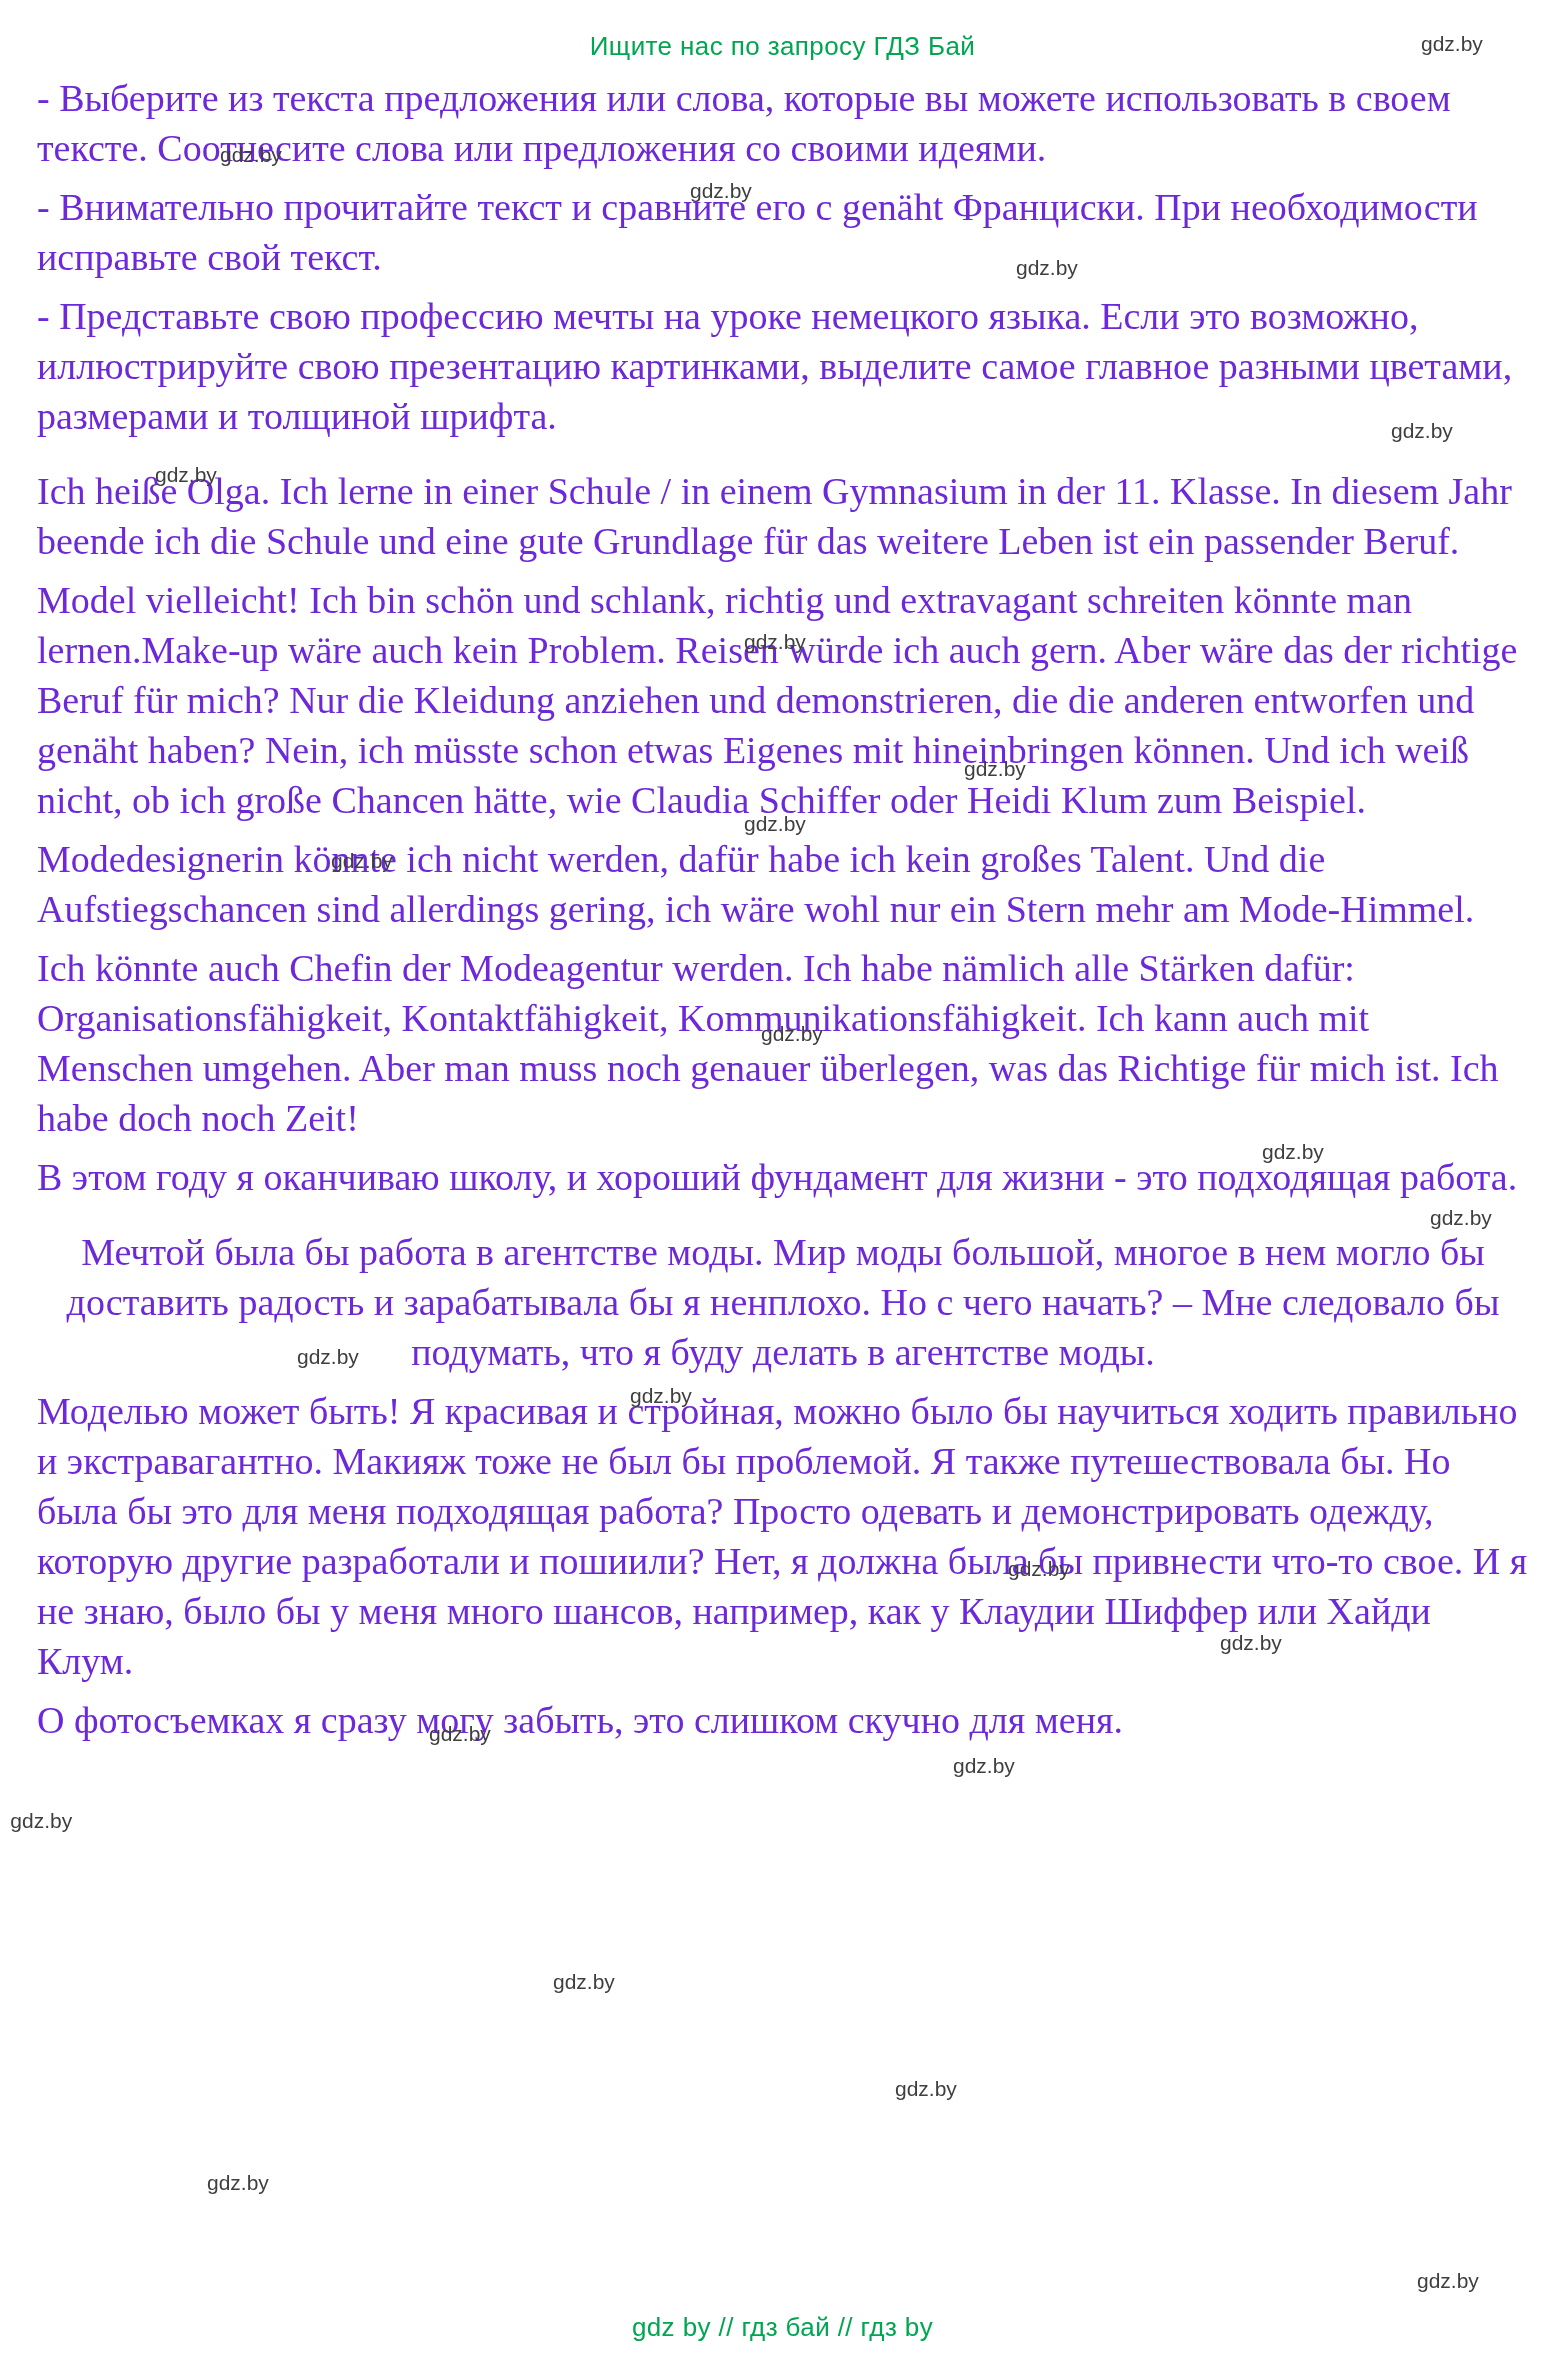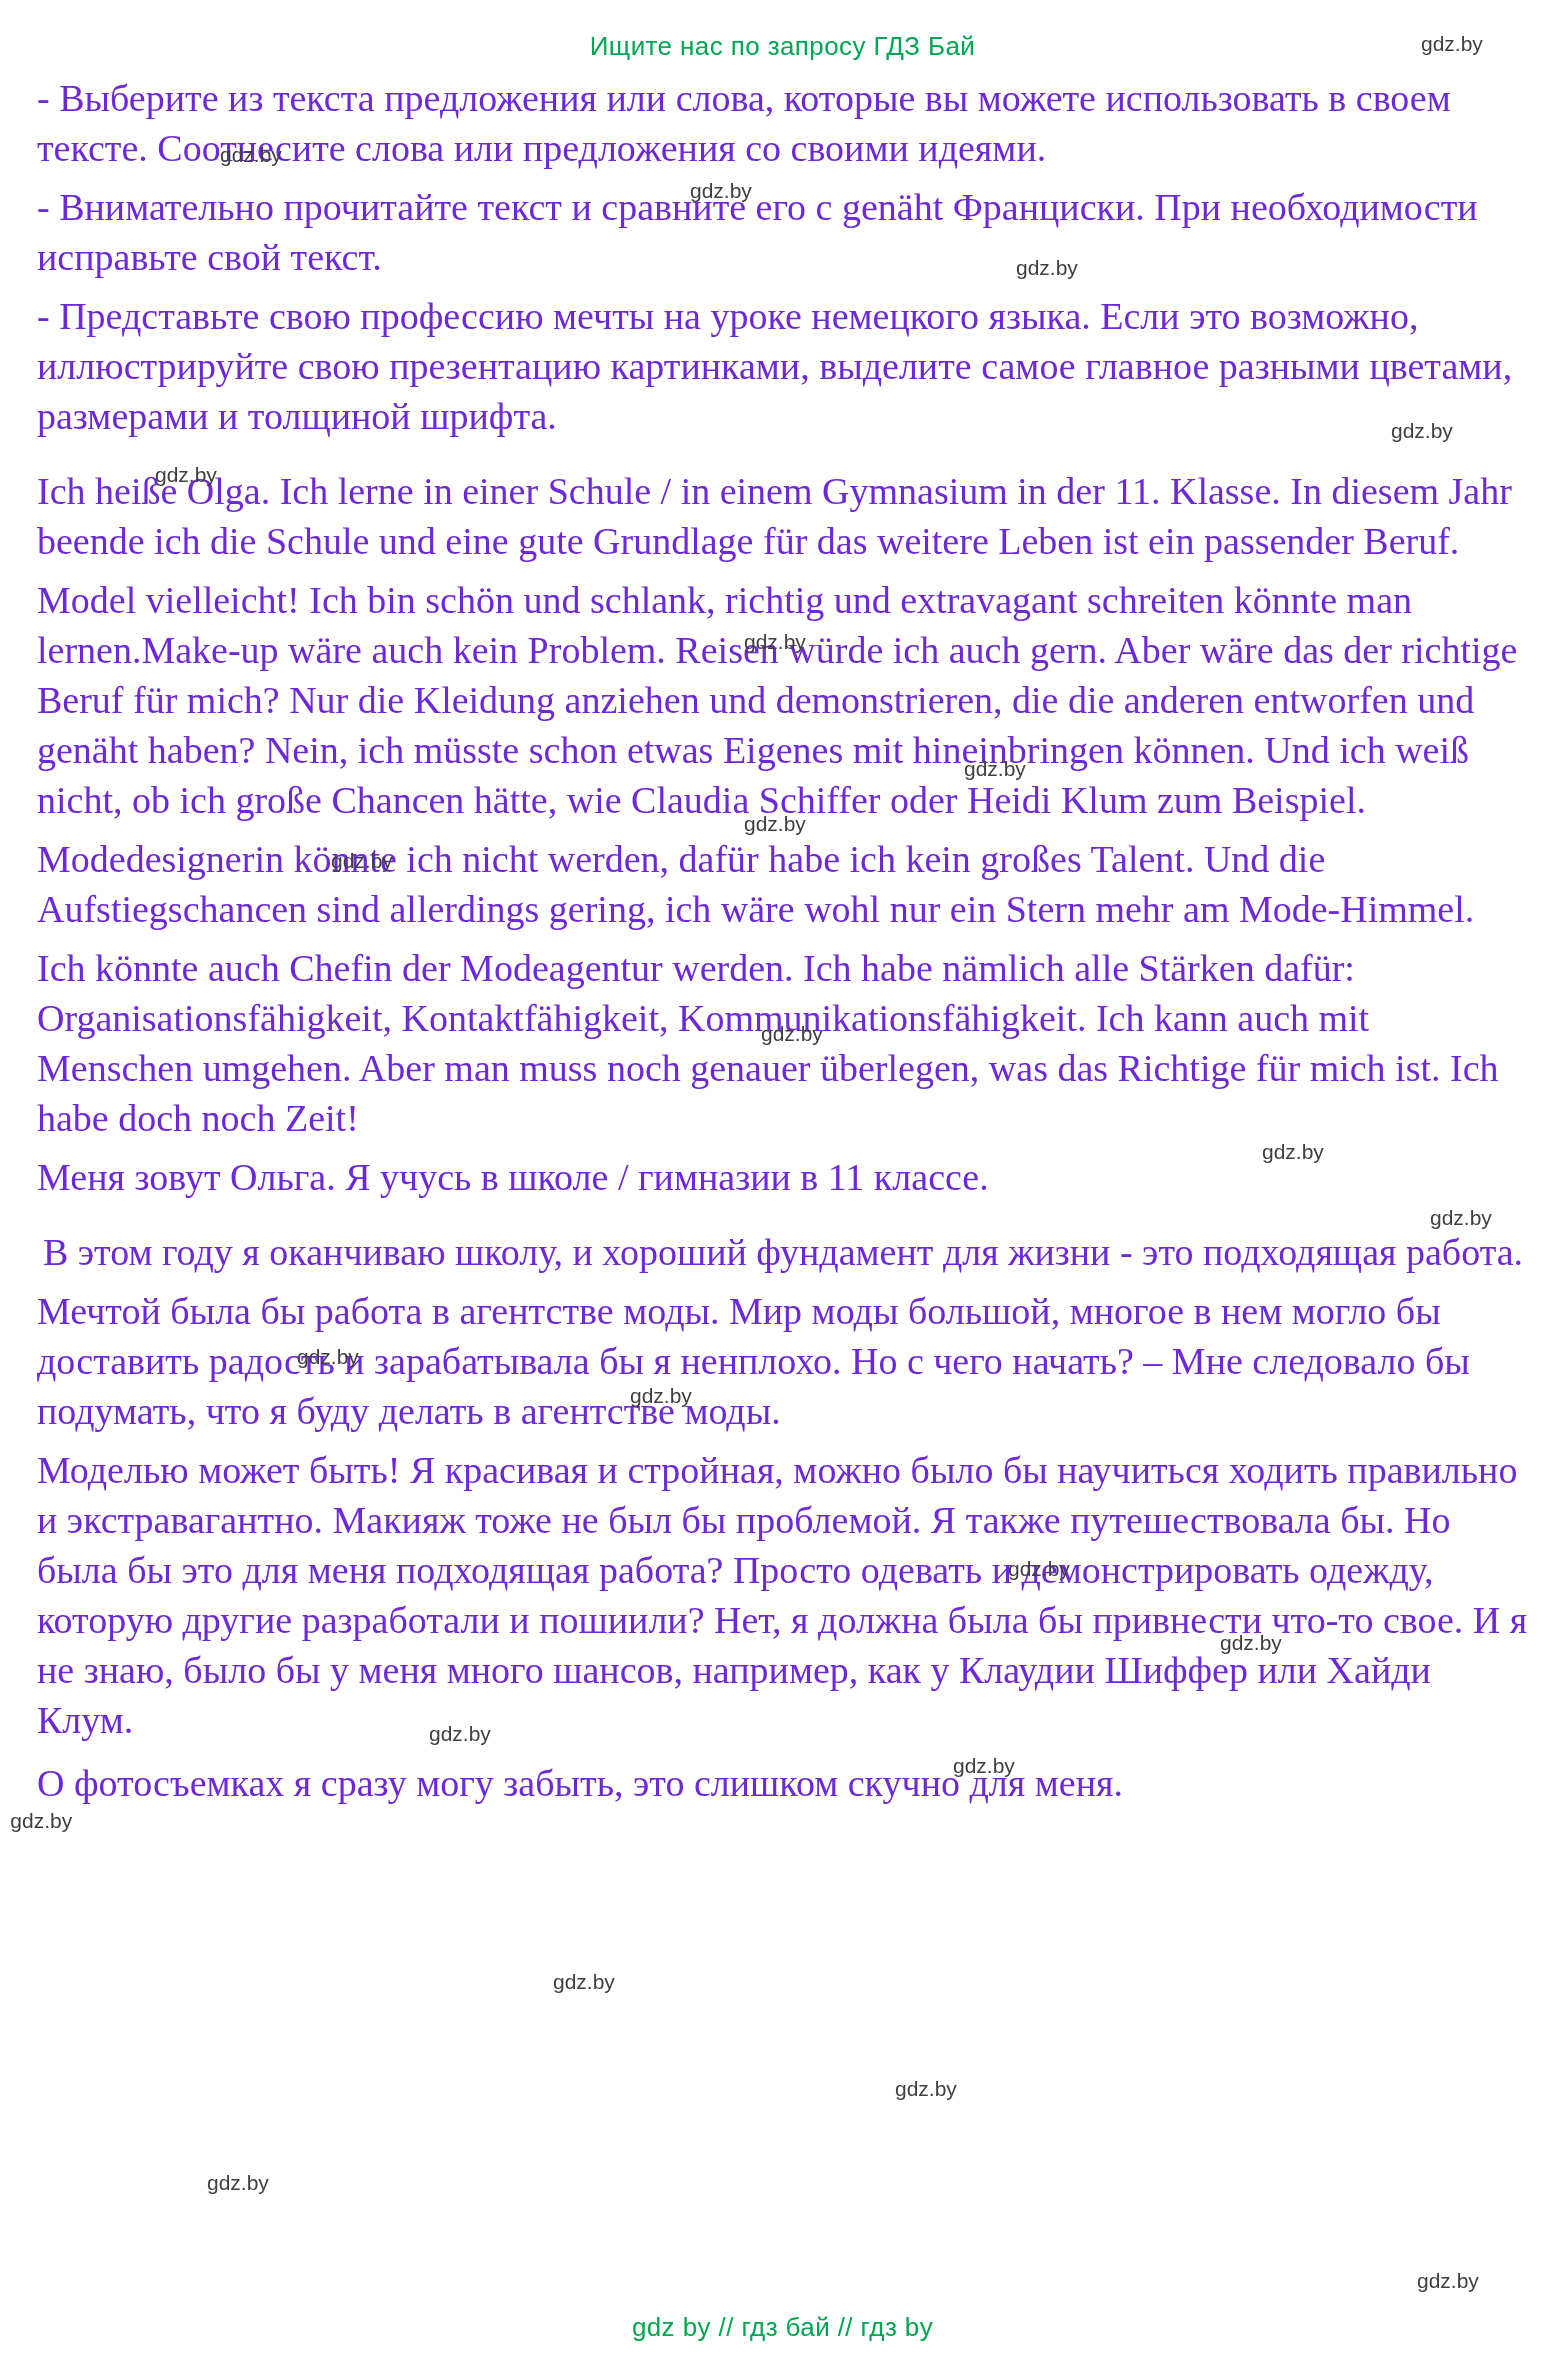--- a/index.html
+++ b/index.html
@@ -73,21 +73,20 @@
   <div class="banner header" style="color: rgb(0, 166, 81);">Ищите нас по запросу ГДЗ Бай</div>
 
   <div class="content">
       <p>- Выберите из текста предложения или слова, которые вы можете использовать в своем тексте. Соотнесите слова или предложения со своими идеями.</p>
       <p>- Внимательно прочитайте текст и сравните его с genäht Франциски. При необходимости исправьте свой текст.</p>
       <p>- Представьте свою профессию мечты на уроке немецкого языка. Если это возможно, иллюстрируйте свою презентацию картинками, выделите самое главное разными цветами, размерами и толщиной шрифта.</p>
       <p>Ich heiße Olga. Ich lerne in einer Schule / in einem Gymnasium in der 11. Klasse. In diesem Jahr beende ich die Schule und eine gute Grundlage für das weitere Leben ist ein passender Beruf.</p>
       <p>Model vielleicht! Ich bin schön und schlank, richtig und extravagant schreiten könnte man lernen.Make-up wäre auch kein Problem. Reisen würde ich auch gern. Aber wäre das der richtige Beruf für mich? Nur die Kleidung anziehen und demonstrieren, die die anderen entworfen und genäht haben? Nein, ich müsste schon etwas Eigenes mit hineinbringen können. Und ich weiß nicht, ob ich große Chancen hätte, wie Claudia Schiffer oder Heidi Klum zum Beispiel.</p>
       <p>Modedesignerin könnte ich nicht werden, dafür habe ich kein großes Talent. Und die Aufstiegschancen sind allerdings gering, ich wäre wohl nur ein Stern mehr am Mode-Himmel.</p>
       <p>Ich könnte auch Chefin der Modeagentur werden. Ich habe nämlich alle Stärken dafür: Organisationsfähigkeit, Kontaktfähigkeit, Kommunikationsfähigkeit. Ich kann auch mit Menschen umgehen. Aber man muss noch genauer überlegen, was das Richtige für mich ist. Ich habe doch noch Zeit!</p>
-      <p>Меня зовут Ольга. Я учусь в школе / гимназии в 11 классе.</p>
       <p>В этом году я оканчиваю школу, и хороший фундамент для жизни - это подходящая работа.</p>
       <p>Мечтой была бы работа в агентстве моды. Мир моды большой, многое в нем могло бы доставить радость и зарабатывала бы я ненплохо. Но с чего начать? – Мне следовало бы подумать, что я буду делать в агентстве моды.</p>
       <p>Моделью может быть! Я красивая и стройная, можно было бы научиться ходить правильно и экстравагантно. Макияж тоже не был бы проблемой. Я также путешествовала бы. Но была бы это для меня подходящая работа? Просто одевать и демонстрировать одежду, которую другие разработали и пошиили? Нет, я должна была бы привнести что-то свое. И я не знаю, было бы у меня много шансов, например, как у Клаудии Шиффер или Хайди Клум.</p>
       <p>О фотосъемках я сразу могу забыть, это слишком скучно для меня.</p>
     </div>
 
   <div class="banner footer" style="color: rgb(0, 166, 81);">gdz by  //  гдз бай  //  гдз by</div>
 
   <div class="wm-layer">
       <span class="watermark" style="left: 1417px; top: 31.5px; color: rgb(63, 63, 63);">gdz.by</span>

